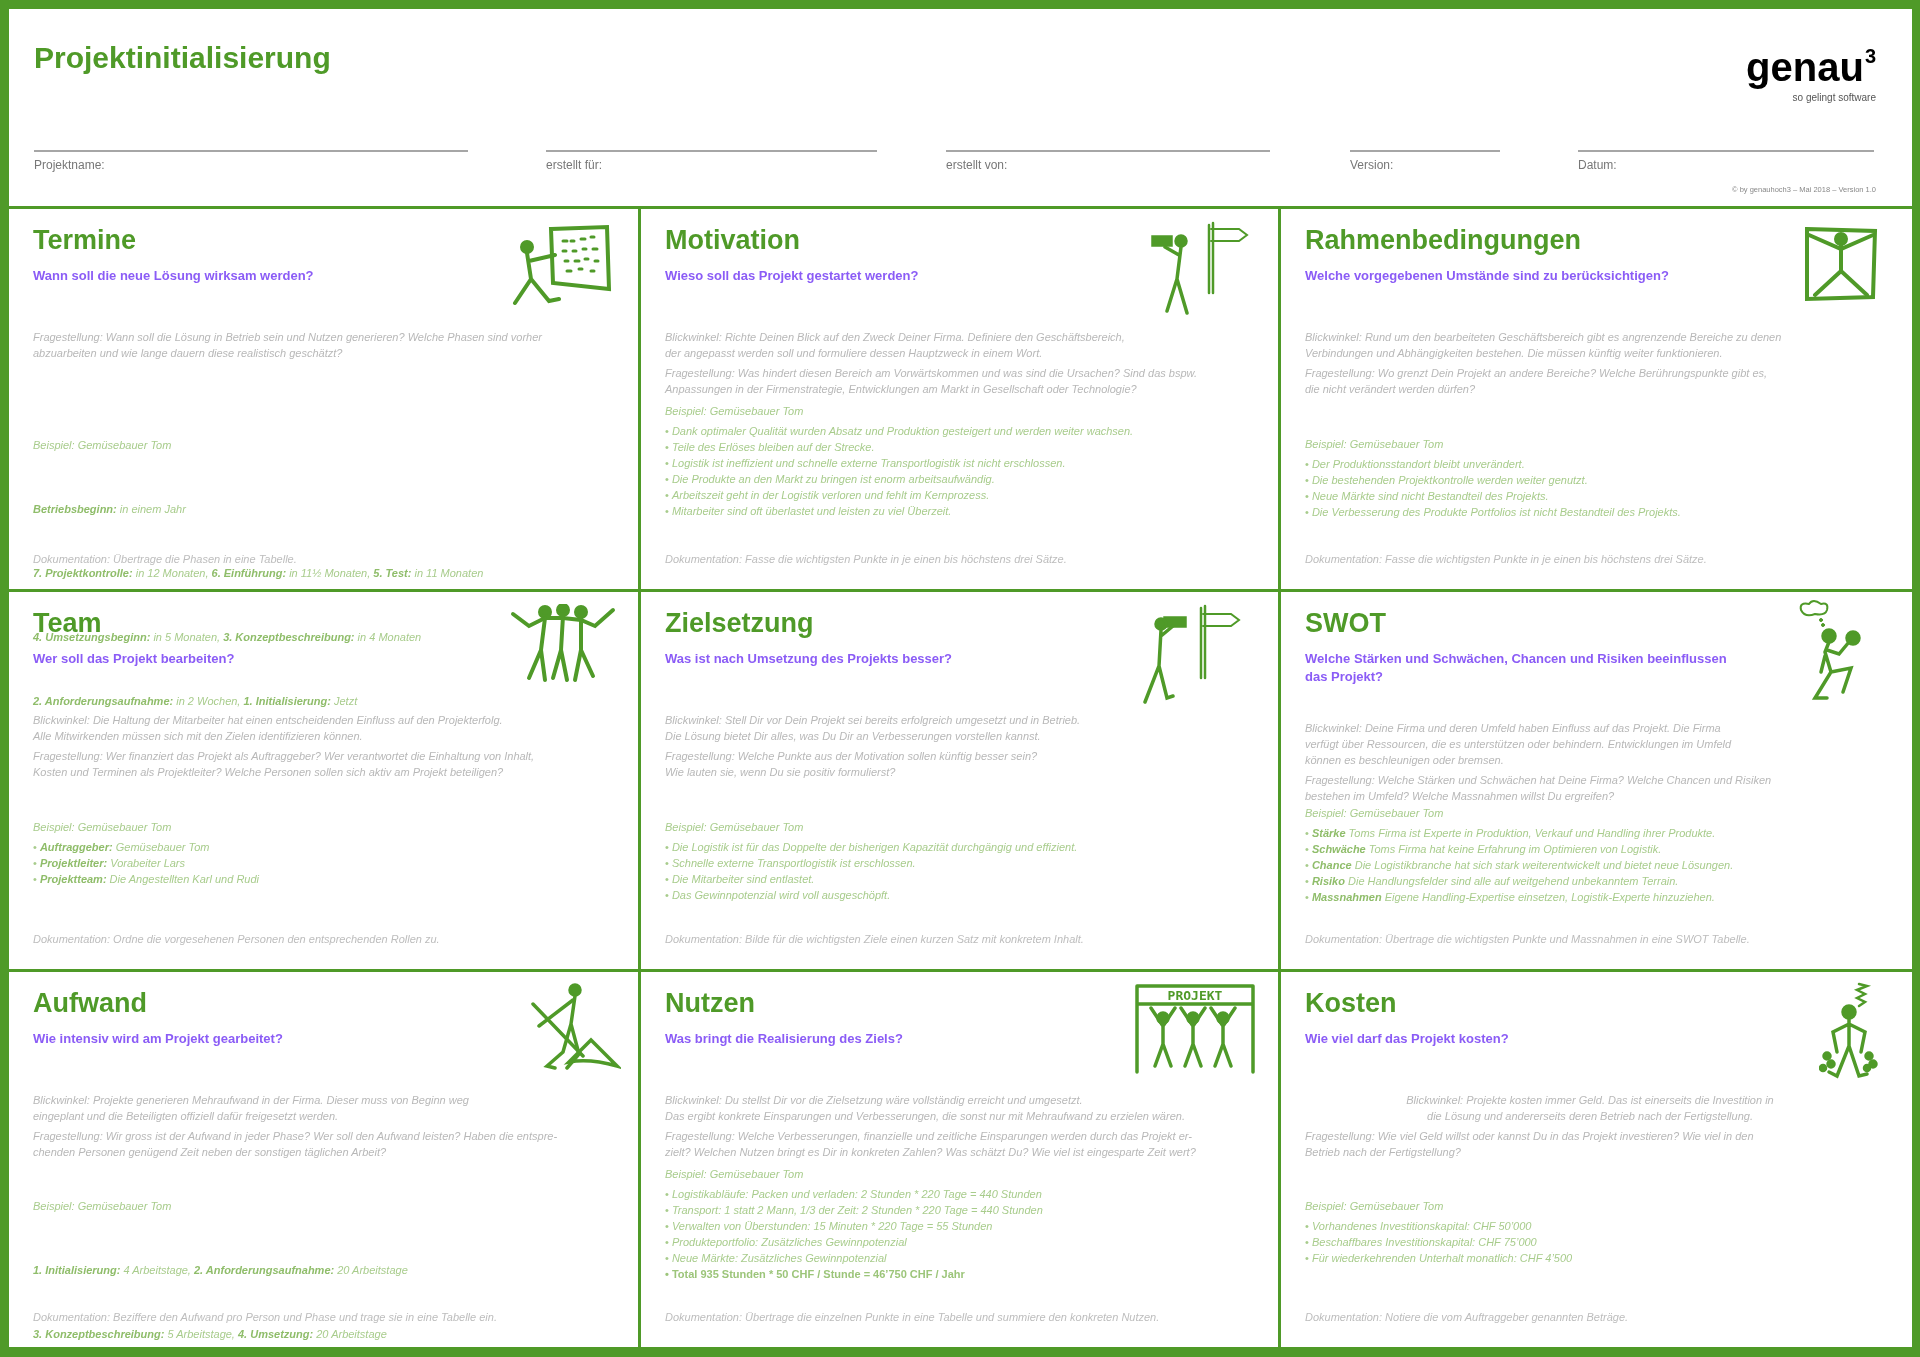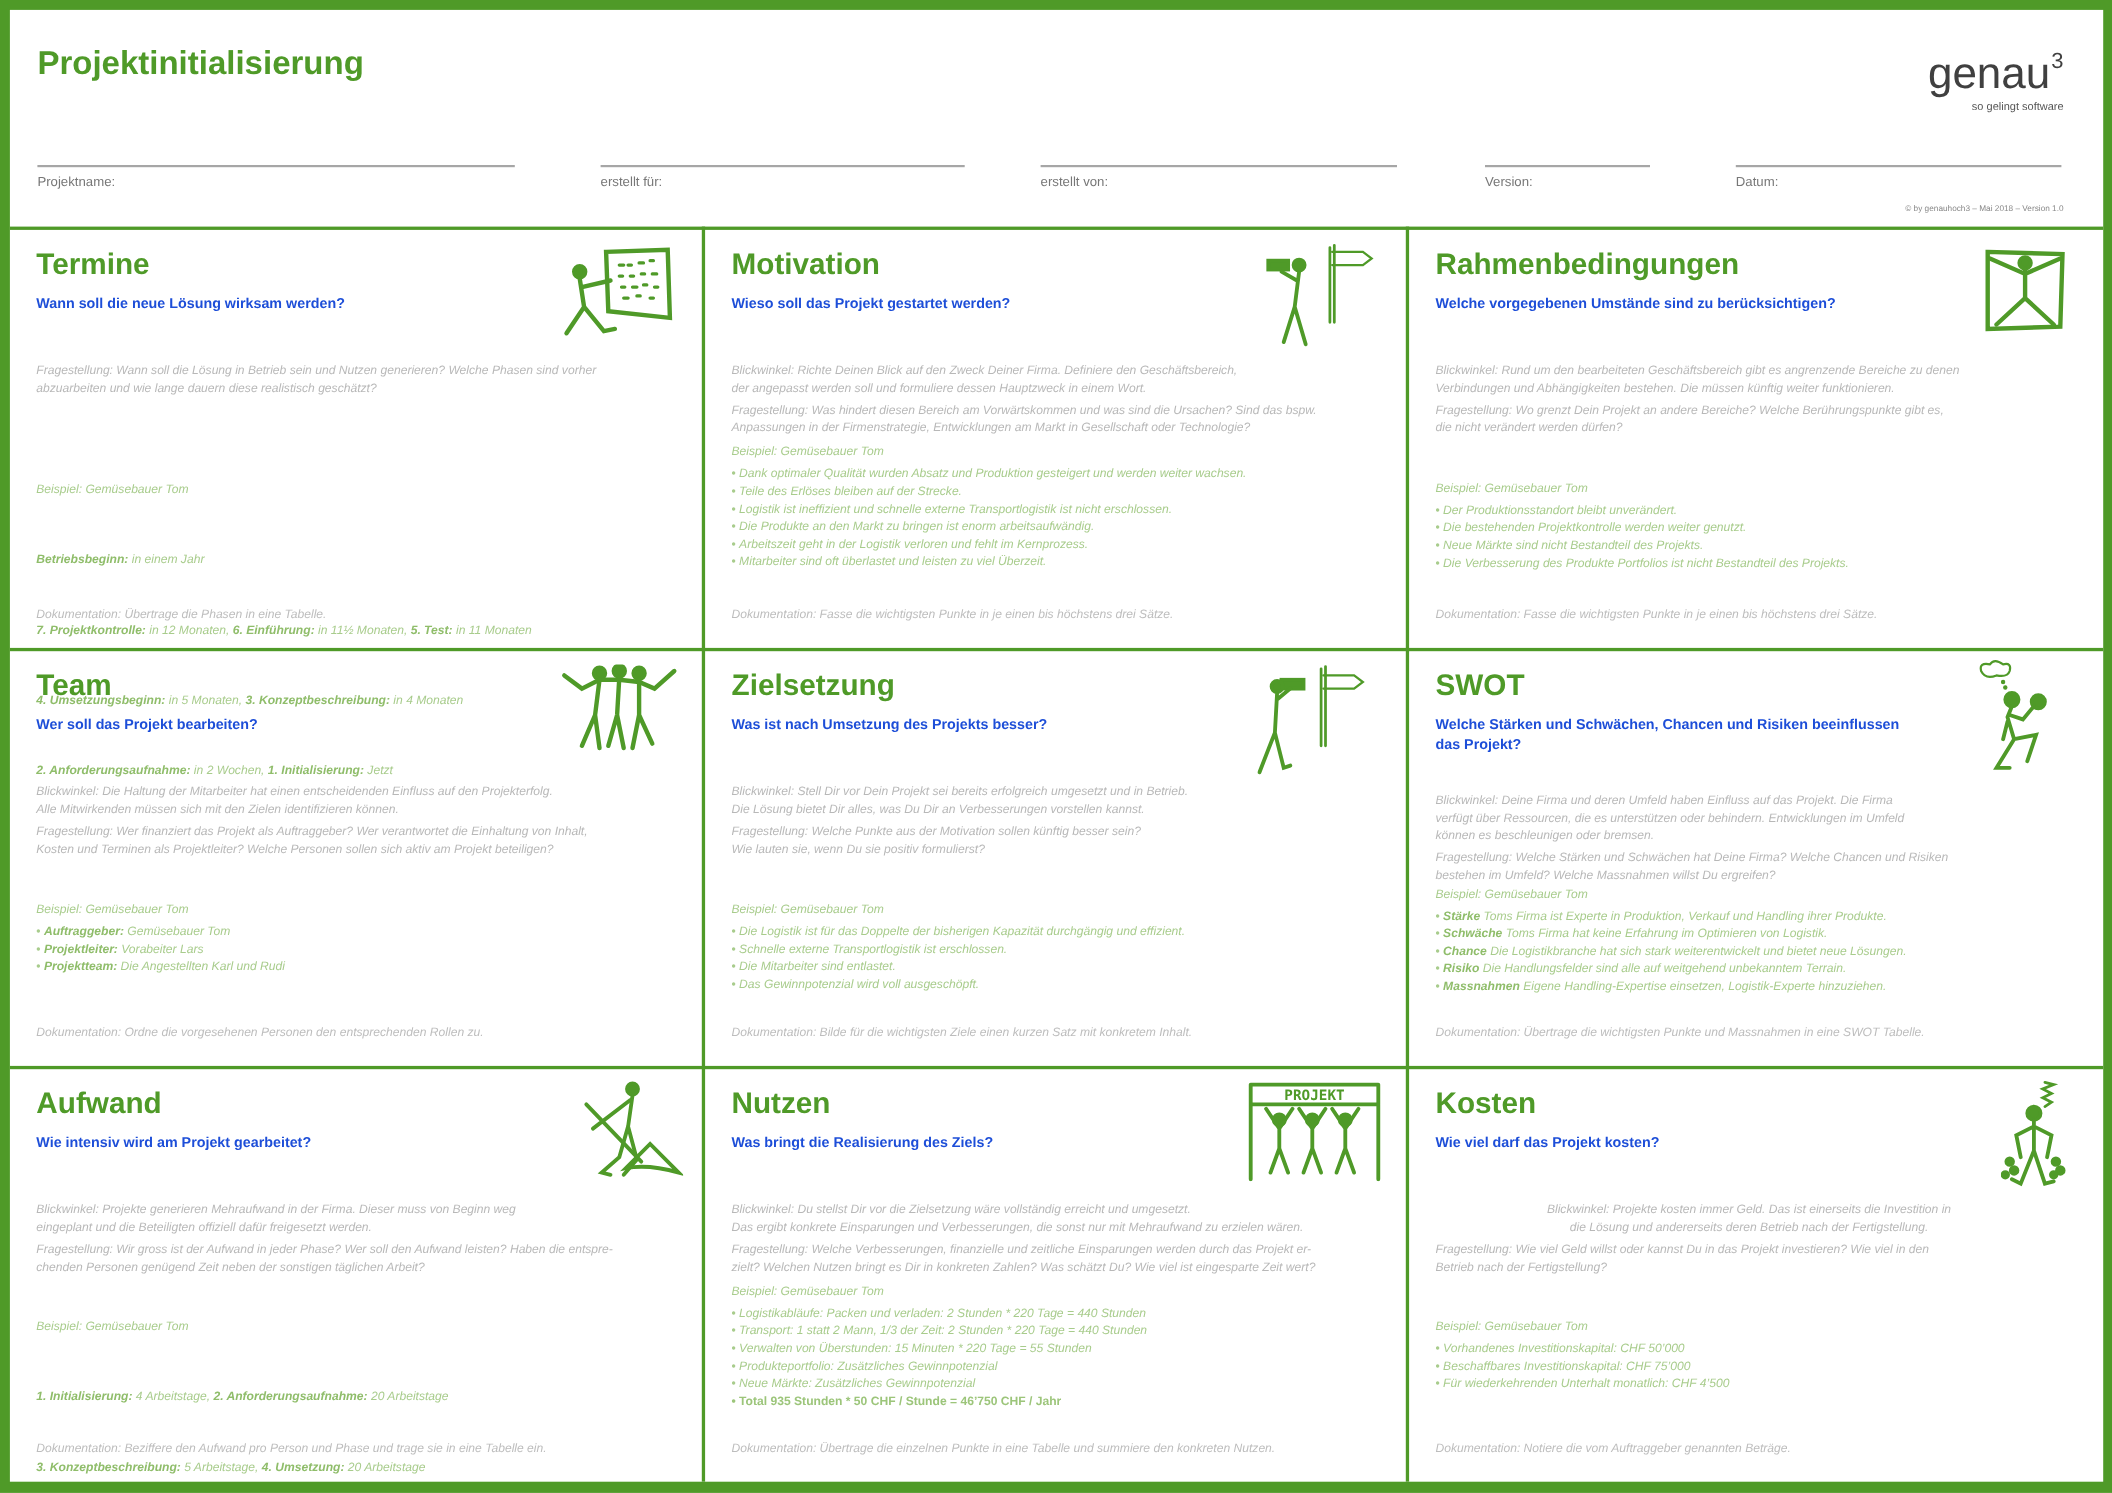--- a/index.html
+++ b/index.html
@@ -9,40 +9,40 @@
     position: absolute; left: 9px; top: 9px; width: 1903px; height: 1338px;
     background: #ffffff;
   }
   
   .header { position: absolute; left: 0; top: 0; width: 1903px; height: 198px; }
   .title {
     position: absolute; left: 25px; top: 32px;
     font-size: 30px; font-weight: bold; color: #4f9a28; letter-spacing: 0px;
   }
   .logo { position: absolute; right: 36px; top: 24px; text-align: right; }
-  .logo-word { font-size: 40px; font-weight: normal; color: #404040; line-height: 46px; }
+  .logo-word { font-size: 40px; font-weight: bold; color: #000000; line-height: 46px; }
   .logo-word sup { font-size: 20px; vertical-align: 18px; margin-left: 1px; }
   .logo-tag { font-size: 10px; color: #555; margin-top: 2px; }
   .field { position: absolute; top: 141px; }
   .field .line { height: 2px; background: #a6a6a6; margin-bottom: 6px; }
   .field .lbl { font-size: 12px; color: #777; }
   .copyright { position: absolute; right: 36px; top: 176px; font-size: 7.5px; color: #888; }
 
   
   .hline { position: absolute; height: 3px; background: #4f9a28; }
   .vline { position: absolute; width: 3px; background: #4f9a28; }
 
   .cell { position: absolute; }
   .cell h2 {
     position: absolute; left: 24px; top: 16px;
     font-size: 27px; font-weight: bold; color: #4f9a28;
   }
   .cell .q {
     position: absolute; left: 24px; top: 58px; width: 520px;
-    font-size: 13px; font-weight: bold; color: #1d4ed8; line-height: 18px;
+    font-size: 13px; font-weight: bold; color: #8b5cf6; line-height: 18px;
   }
   .cell .illus { position: absolute; }
   .cell .body {
     position: absolute; left: 24px; top: 120px; width: 570px;
     font-size: 11px; font-style: italic; color: #b8b8b8; line-height: 16px;
   }
   .cell .body p { margin-bottom: 4px; }
   .cell .ex-title { font-size: 11px; font-style: italic; color: #a8cc8c; line-height: 16px; margin-bottom: 4px; }
   .cell .ex { font-size: 11px; font-style: italic; color: #a8cc8c; line-height: 16px; margin-top: 48px; }
   .cell .ex b { font-weight: bold; color: #8fbd6a; }

